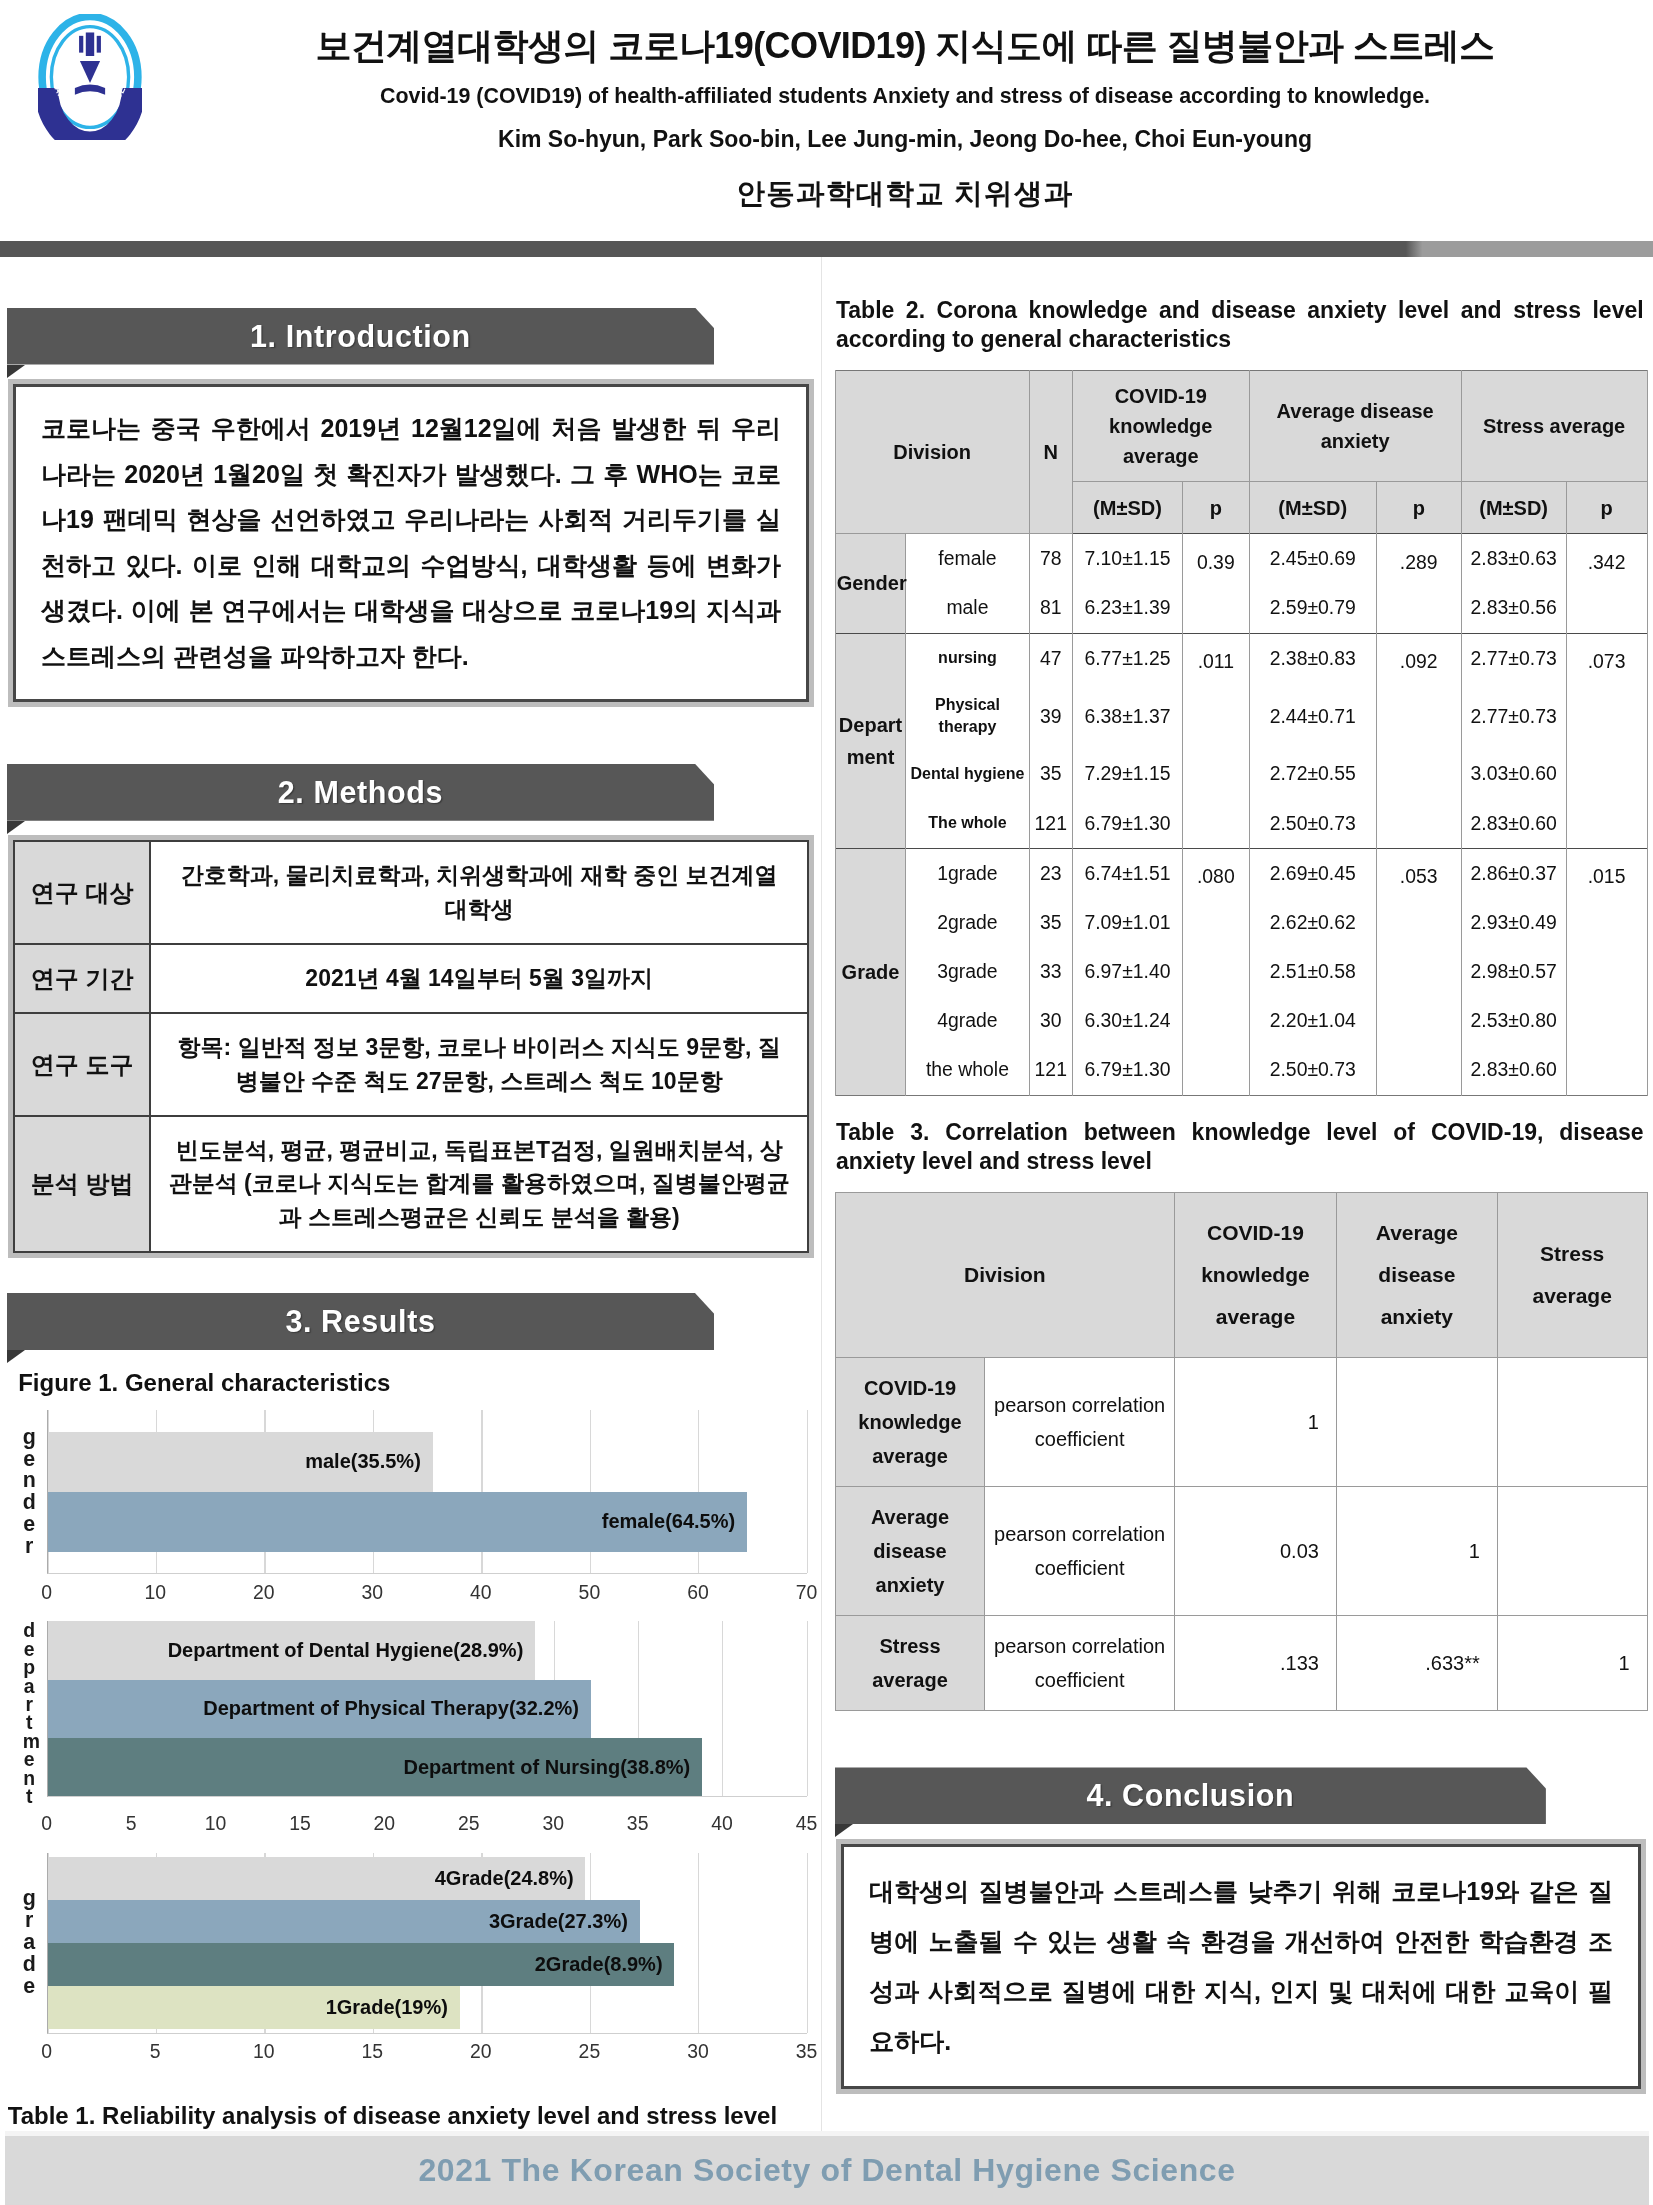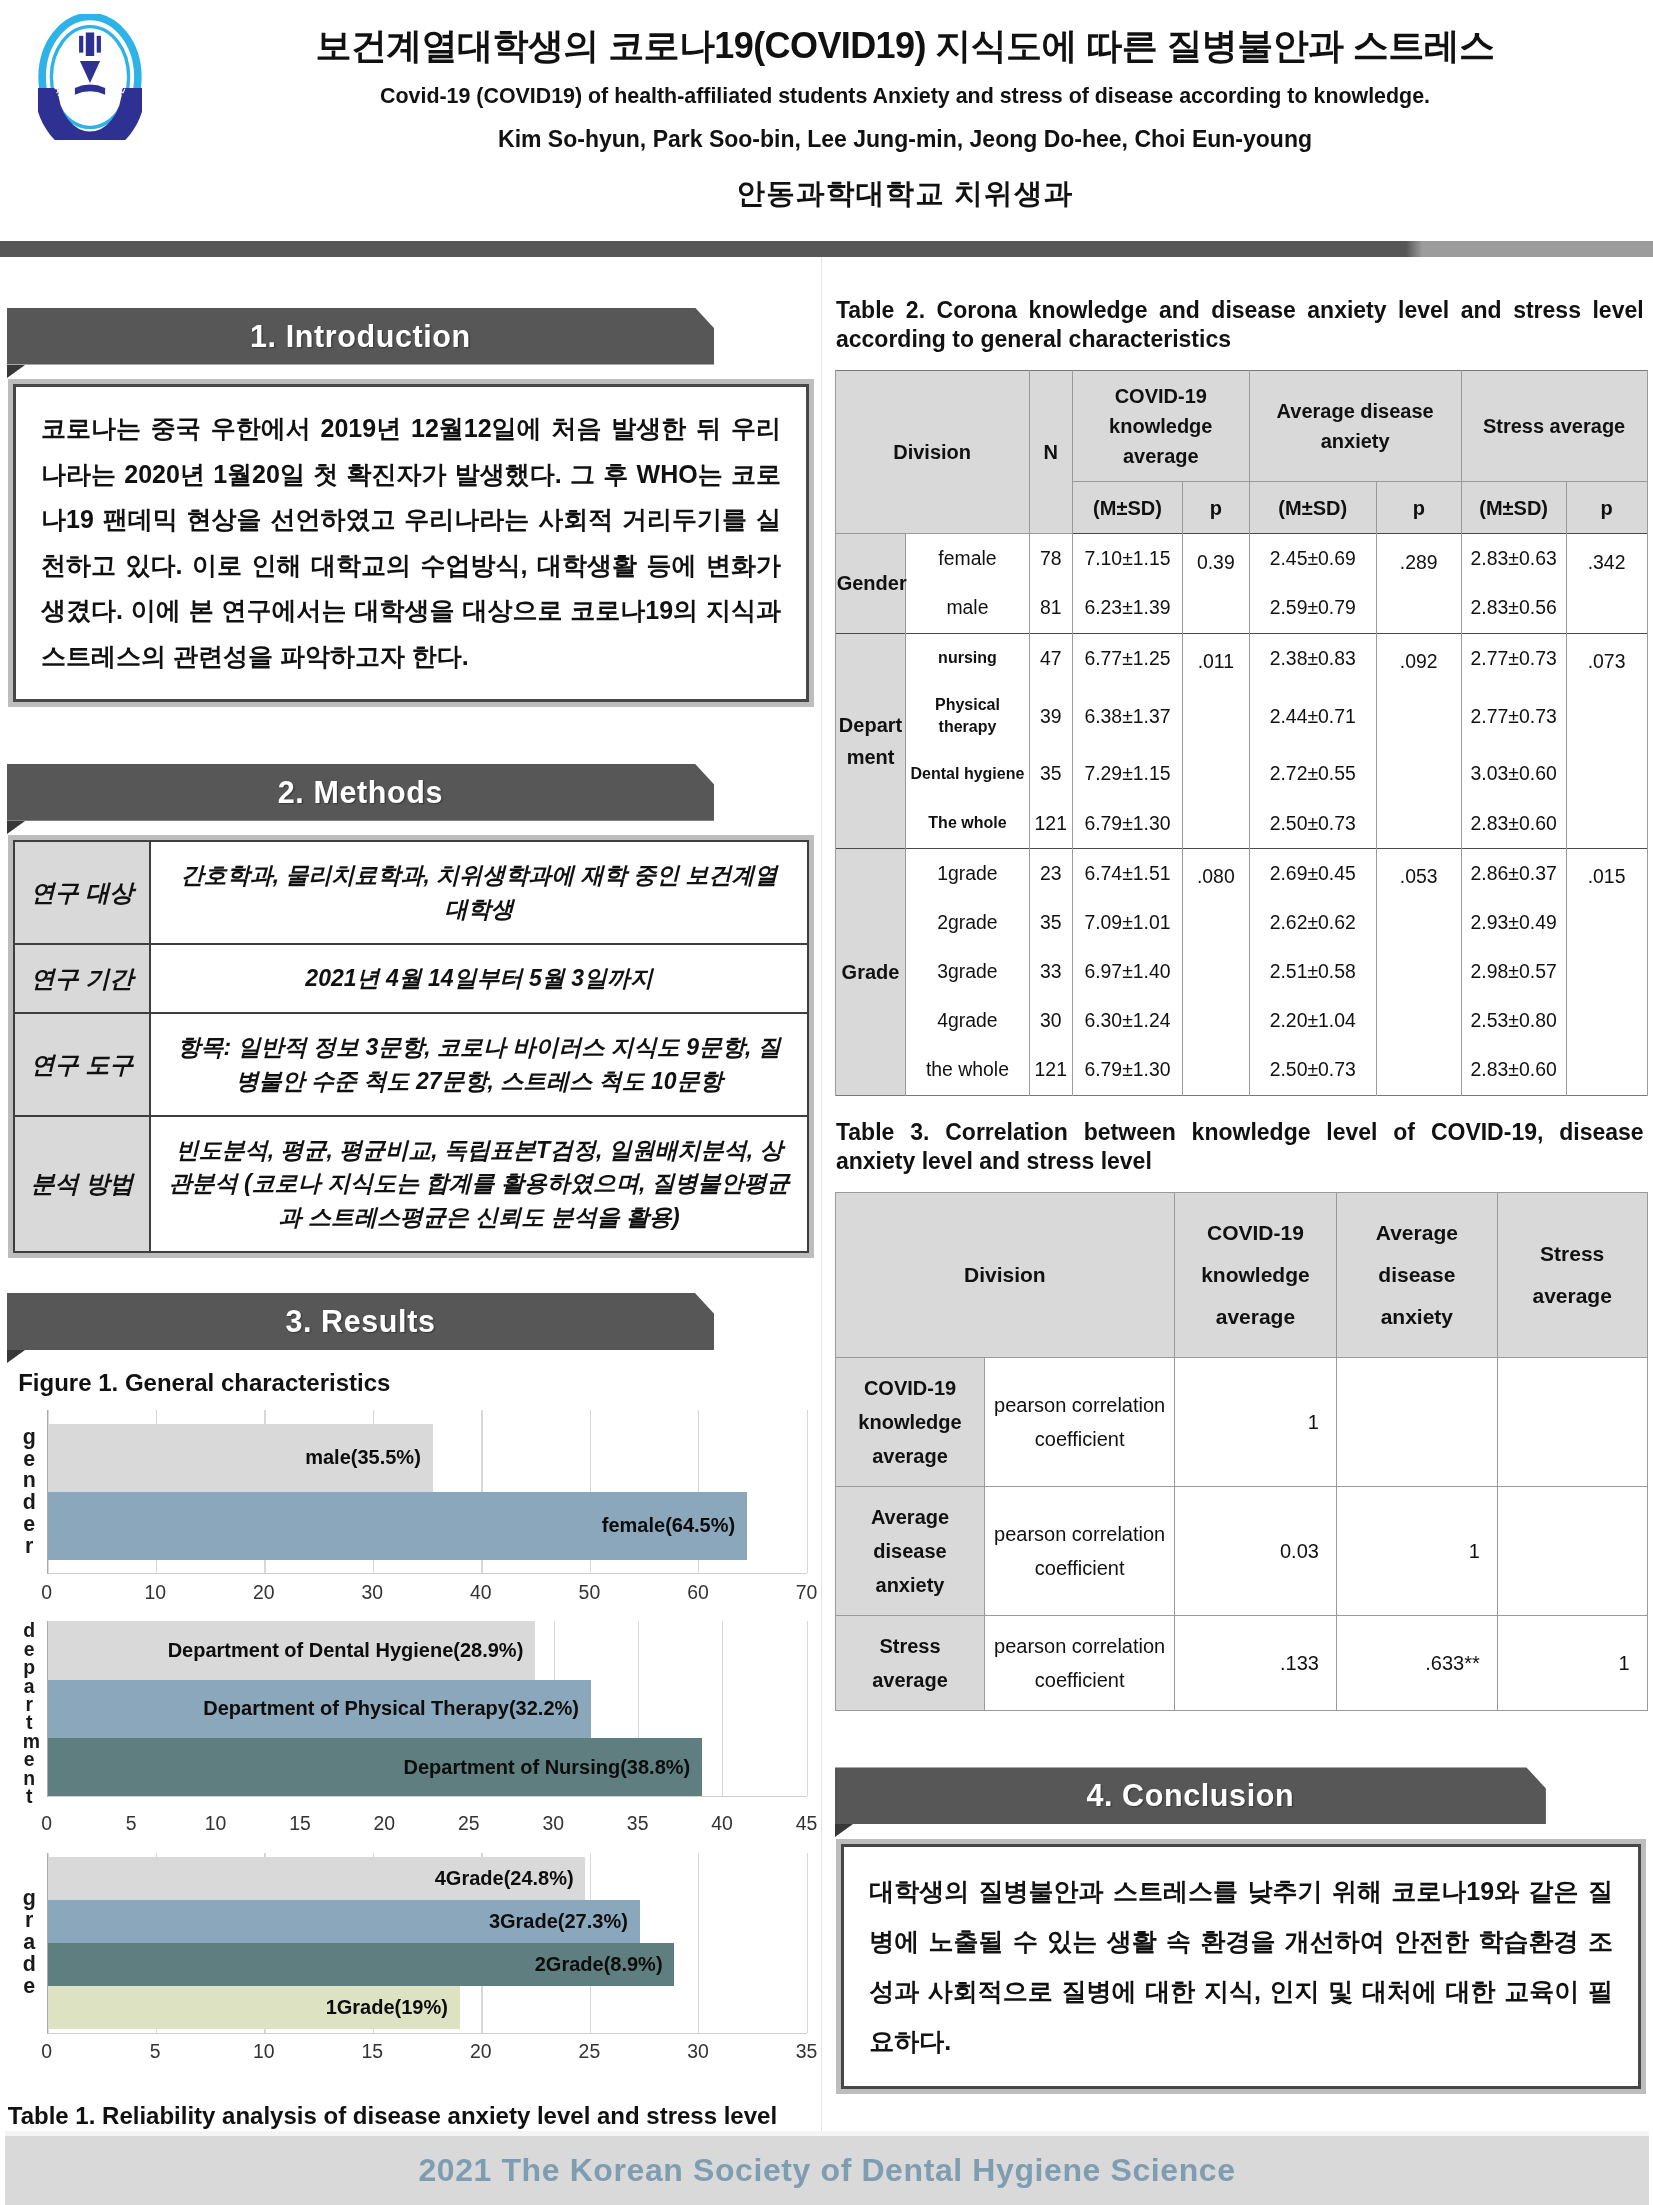--- a/index.html
+++ b/index.html
@@ -34,36 +34,36 @@
   .sec1{margin-top:51px;} .sec-r1{margin-top:39px;}
   
   .txtbox{
     background:#fff;border:3.2px solid #474747;outline:5.8px solid #bdbdbd;
     margin:9px 6.5px 0 6.5px;padding:19.4px 25px;font-weight:bold;text-align:justify;
   }
   .intro-box{font-size:25px;line-height:1.82;margin-bottom:62px;}
   .concl-box{font-size:25px;line-height:2.0;margin-bottom:48px;}
   
   .methods-wrap{margin:9px 6.5px 40px 6.5px;outline:5.8px solid #bdbdbd;}
-  table.methods{border-collapse:collapse;width:100%;table-layout:fixed;font-style:italic;}
+  table.methods{border-collapse:collapse;width:100%;table-layout:fixed;}
   table.methods th,table.methods td{border:2.6px solid #3e3e3e;}
   table.methods th{width:124px;background:#d9d9d9;font-size:24px;font-weight:bold;padding:17px 5.2px;}
   table.methods td{font-size:23px;font-weight:bold;text-align:center;padding:17px 17px;line-height:1.45;}
   
   .figure-title{font-size:24px;font-weight:bold;margin:3.9px 0 13px 11.7px;}
   .chart{display:grid;grid-template-columns:35px 1fr;grid-template-rows:auto 30px;margin:0 9px 17px 5.2px;}
   .ylab{grid-column:1;grid-row:1;display:flex;align-items:center;justify-content:center;}
   .ylab-txt{width:1.2ch;word-break:break-all;text-align:center;font-weight:bold;font-size:21.4px;line-height:1.02;color:#1a1a1a;}
   .chart2 .ylab-txt{font-size:19.4px;line-height:.95;}
   .plot{grid-column:2;grid-row:1;position:relative;border-left:1.9px solid #ababab;border-bottom:1.3px solid #cfcfcf;}
   .chart1 .plot{height:163px;} .chart2 .plot{height:175px;} .chart3 .plot{height:180px;}
   .gridline{position:absolute;top:0;bottom:0;width:1.3px;background:#d8d8d8;}
   .bars{position:absolute;left:0;top:0;right:0;bottom:0;display:flex;flex-direction:column;justify-content:center;}
   .bar{display:flex;align-items:center;justify-content:flex-end;}
-  .chart1 .bar{height:68px;} .chart2 .bar{height:61px;} .chart3 .bar{height:43px;}
+  .chart1 .bar{height:60px;} .chart2 .bar{height:61px;} .chart3 .bar{height:43px;}
   .bar-label{font-weight:bold;font-size:20px;padding-right:11.7px;white-space:nowrap;color:#0d0d0d;}
   .xticks{grid-column:2;grid-row:2;position:relative;}
   .xtick{position:absolute;top:6.5px;transform:translateX(-50%);font-size:19.4px;color:#333;}
   
   .t1-title{font-size:24px;font-weight:bold;margin:38px 0 15.6px 1.3px;}
   table.t1{border-collapse:collapse;width:97%;table-layout:fixed;}
   table.t1 th,table.t1 td{border:1.3px solid #6f6f6f;}
   table.t1 thead th{background:#d9d9d9;font-size:21px;font-weight:bold;height:83px;}
   table.t1 thead th:first-child{width:201px;}
   

